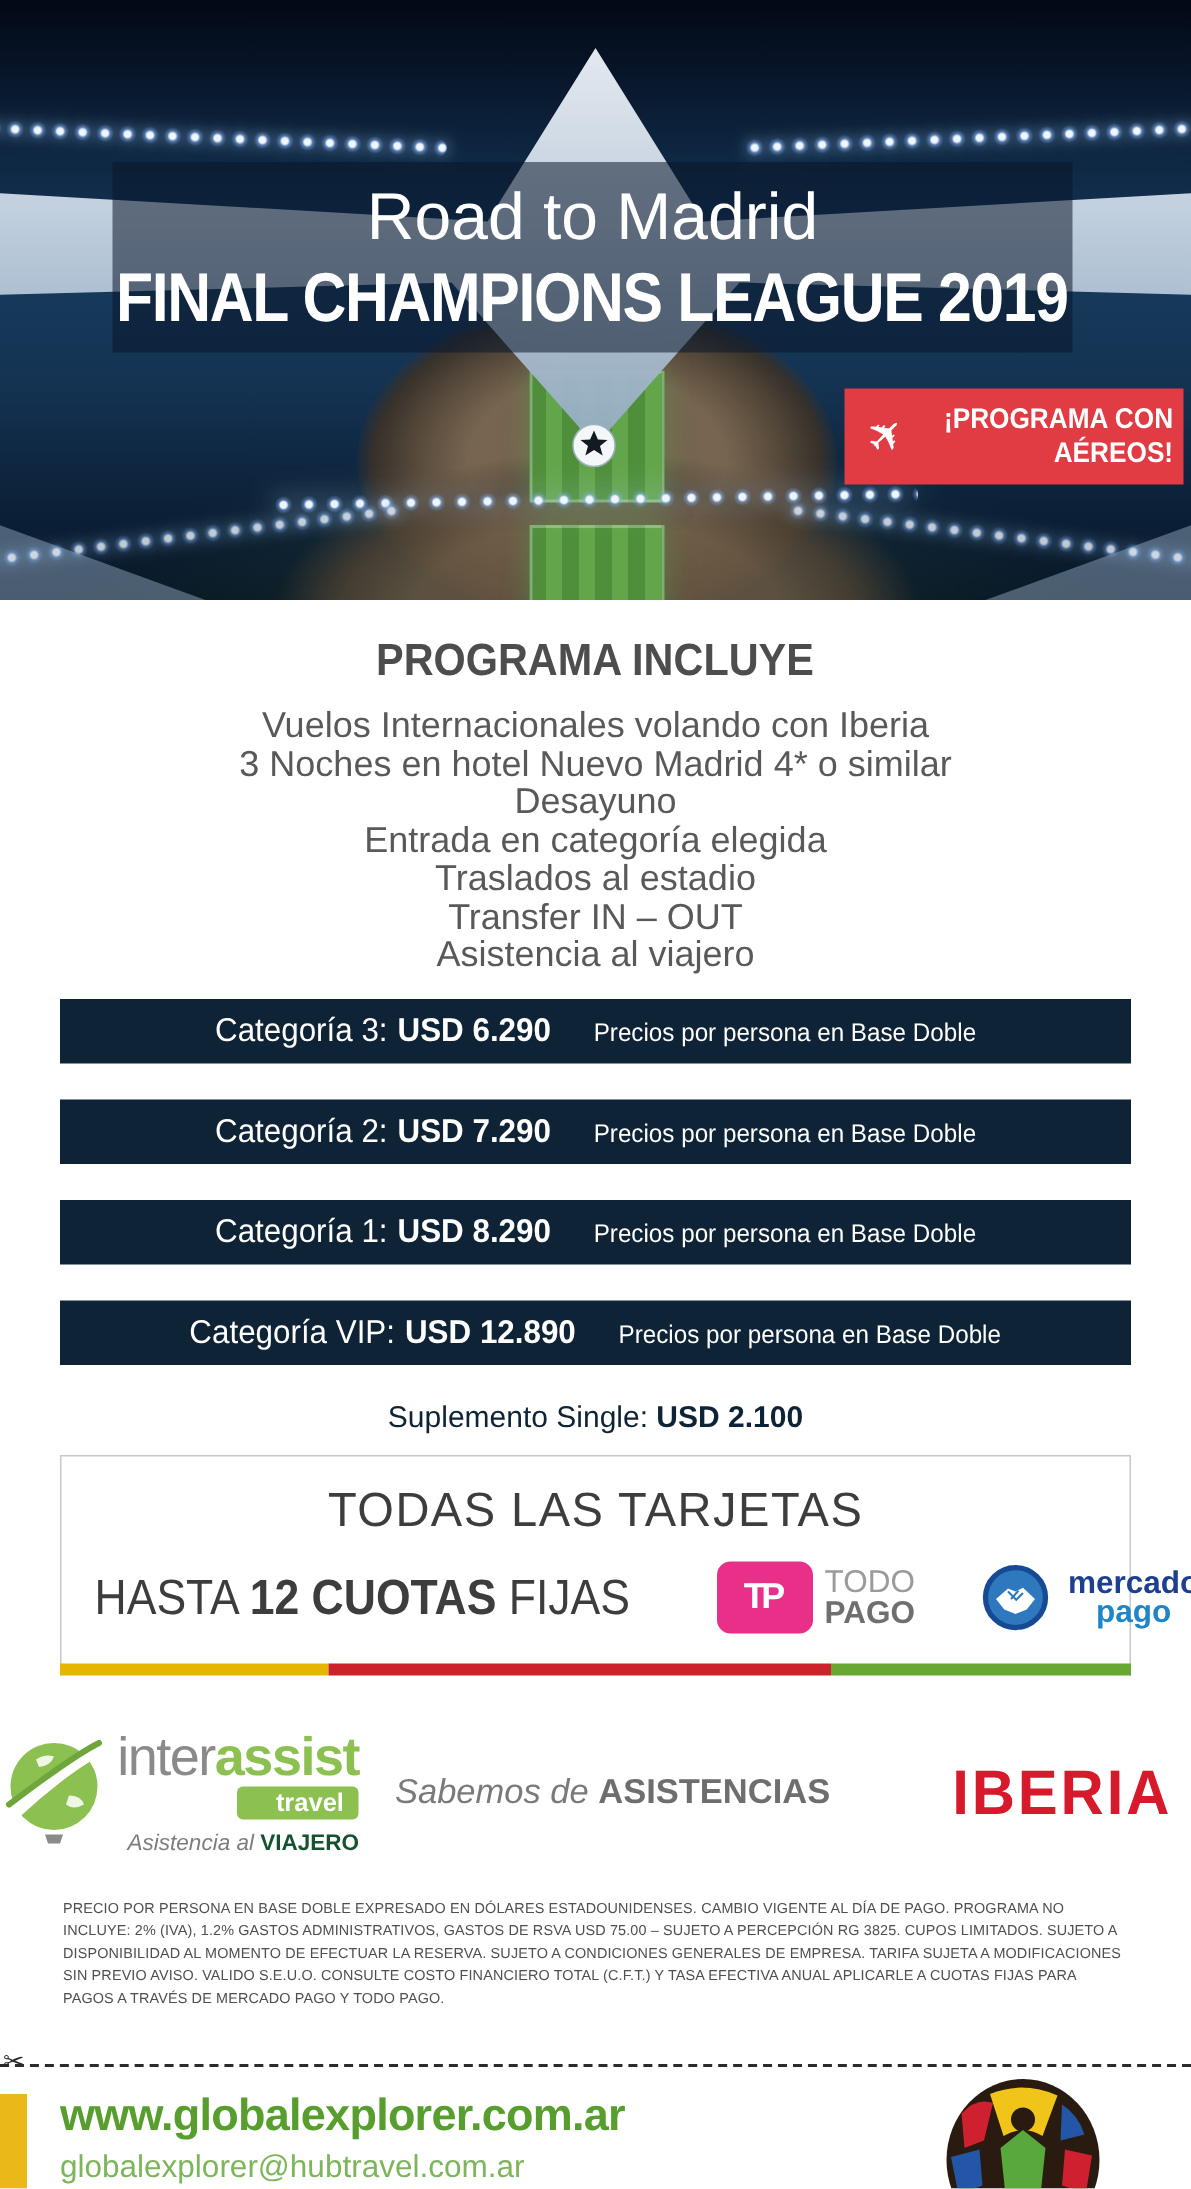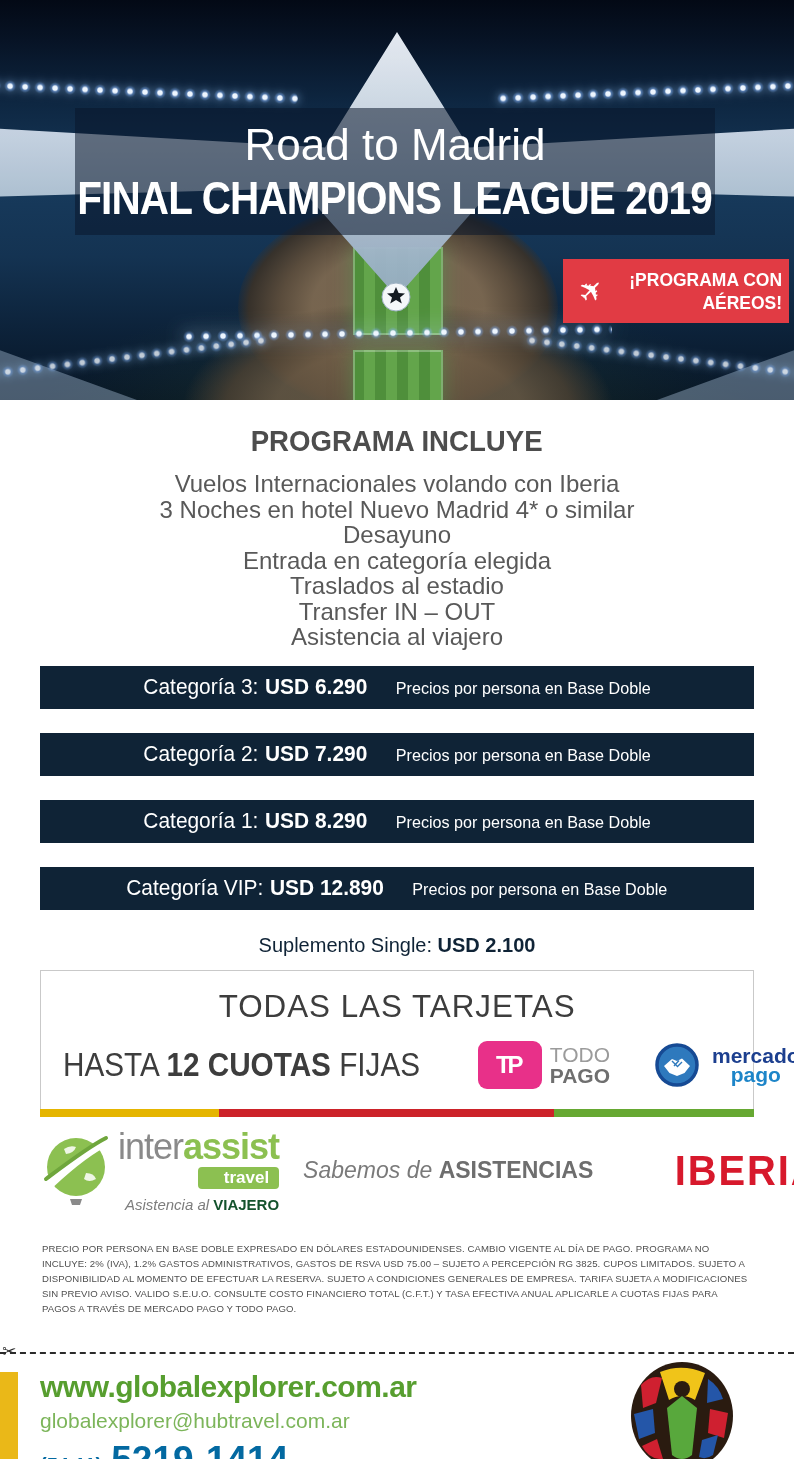--- a/index.html
+++ b/index.html
@@ -101,21 +101,21 @@
   .tp-txt .t2 { color:#6f6f6f; font-weight:700; }
   .mp-logo { display:flex; align-items:center; gap:12px; margin-left:26px; }
   .mp-txt { text-align:center; line-height:19px; }
   .mp-txt .m1 { color:#1c3f8f; font-weight:700; font-size:21px; display:block; }
   .mp-txt .m2 { color:#1d85c8; font-weight:700; font-size:21px; display:block; }
   .stripe { display:flex; height:8px; width:calc(100% + 2px); margin-left:-1px; }
   .stripe div { height:8px; }
   .stripe .s1 { width:25%; } .stripe .s2 { width:47%; } .stripe .s3 { width:28%; }
 
   
-  .partners { display:flex; align-items:center; margin:4px 40px 0 40px; height:100px; }
+  .partners { display:flex; align-items:center; margin:28px 40px 0 40px; height:100px;justify-content:center; }
   .ia-logo { display:flex; align-items:flex-start; gap:4px; }
   .ia-text { display:flex; flex-direction:column; align-items:flex-end; }
   .ia-row1 { font-size:36px; line-height:36px; letter-spacing:-1px; }
   .ia-row1 .w1 { color:#8a8a8a; font-weight:400; }
   .ia-row1 .w2 { color:#8cc051; font-weight:700; }
   .ia-travel { background:#8cc051; color:#fff; font-weight:700; font-size:17px; line-height:17px;
                padding:2px 10px 3px 26px; border-radius:4px; margin-top:2px; }
   .ia-tag { margin-top:7px; font-size:15px; color:#7d7d7d; }
   .ia-tag .it { font-style:italic; font-weight:400; }
   .ia-tag .bd { font-weight:700; color:#14532d; }

